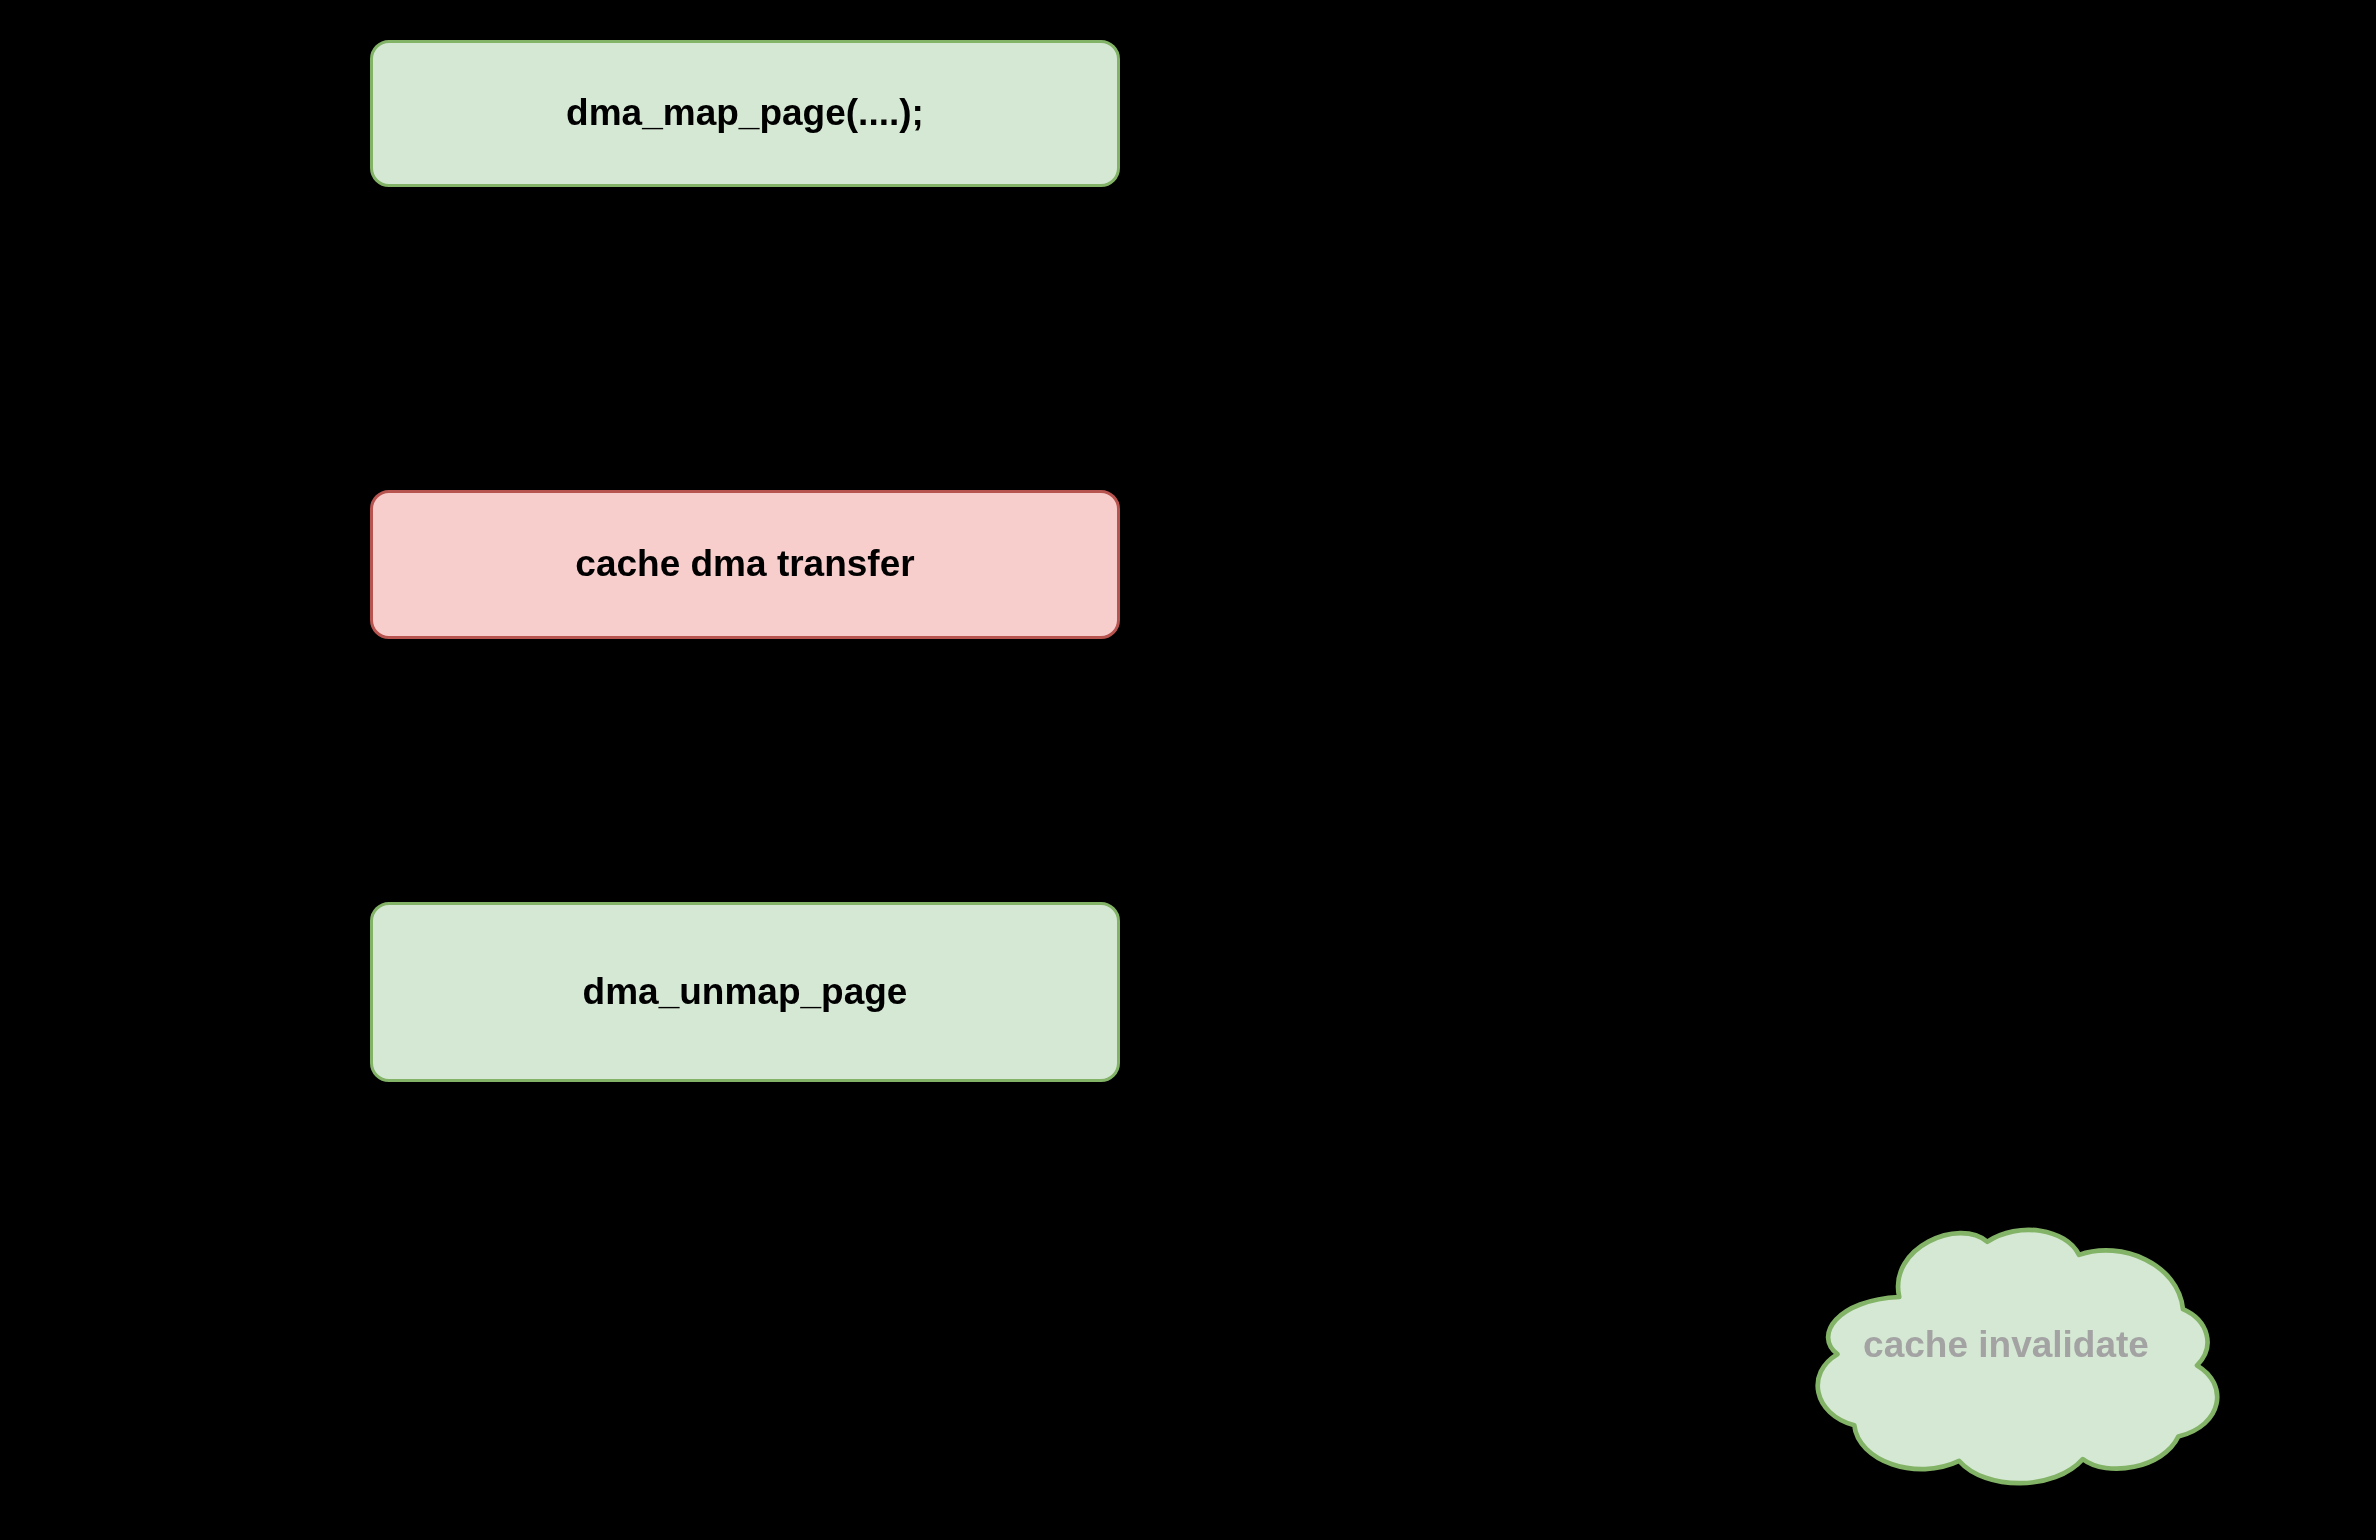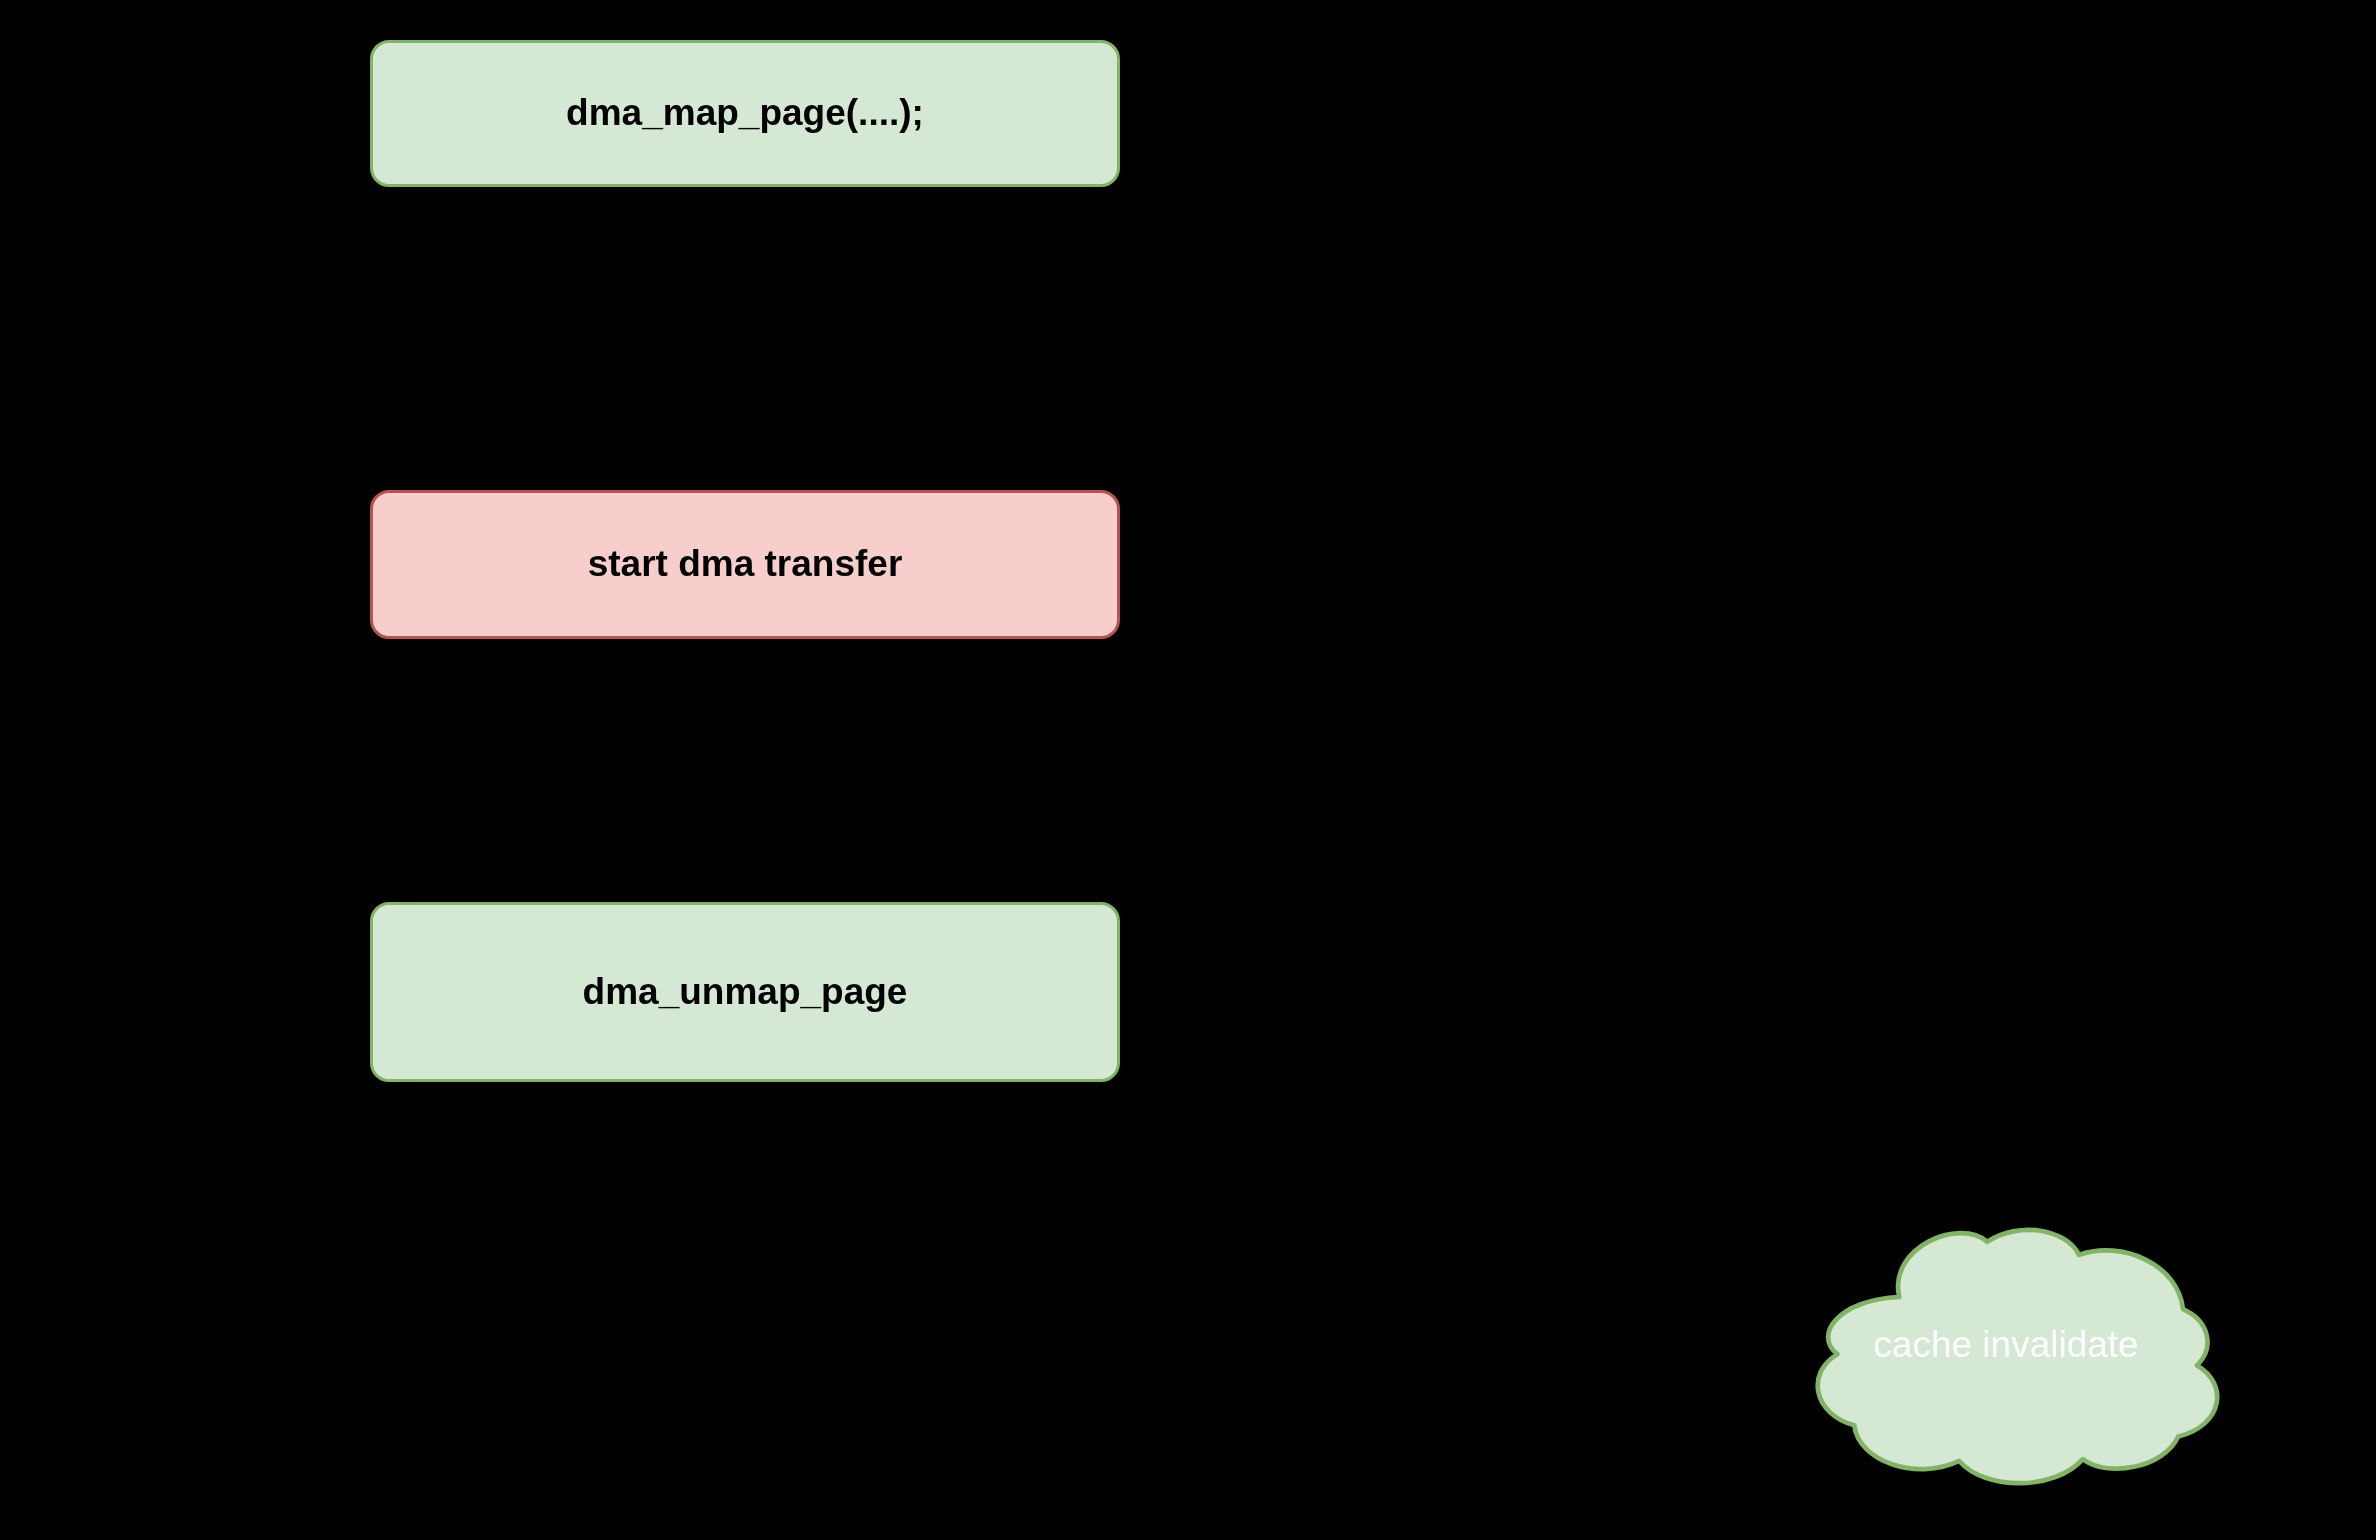--- a/index.html
+++ b/index.html
@@ -59,36 +59,36 @@
     position: absolute;
     left: 0;
     top: 0;
     width: 100%;
     height: 100%;
   }
   #node-cache-invalidate .cloud-label {
     position: relative;
     z-index: 2;
     font-size: 37px;
-    font-weight: normal;
-    color: #ffffff;
+    font-weight: bold;
+    color: #a3a3a3;
     transform: translateY(-11.2px);
   }
 </style>
 </head>
 <body>
 
 <div id="canvas">
 
   <div class="node rounded-box fill-green" id="node-dma-map-page">
     <span>dma_map_page(....);</span>
   </div>
 
   <div class="node rounded-box fill-pink" id="node-start-dma-transfer">
-    <span>start dma transfer</span>
+    <span>cache dma transfer</span>
   </div>
 
   <div class="node rounded-box fill-green" id="node-dma-unmap-page">
     <span>dma_unmap_page</span>
   </div>
 
 
   <div class="node" id="node-cache-invalidate">
     <svg class="cloud-svg" viewBox="0 0 472 285" preserveAspectRatio="none">
       <path d="M 122 79

